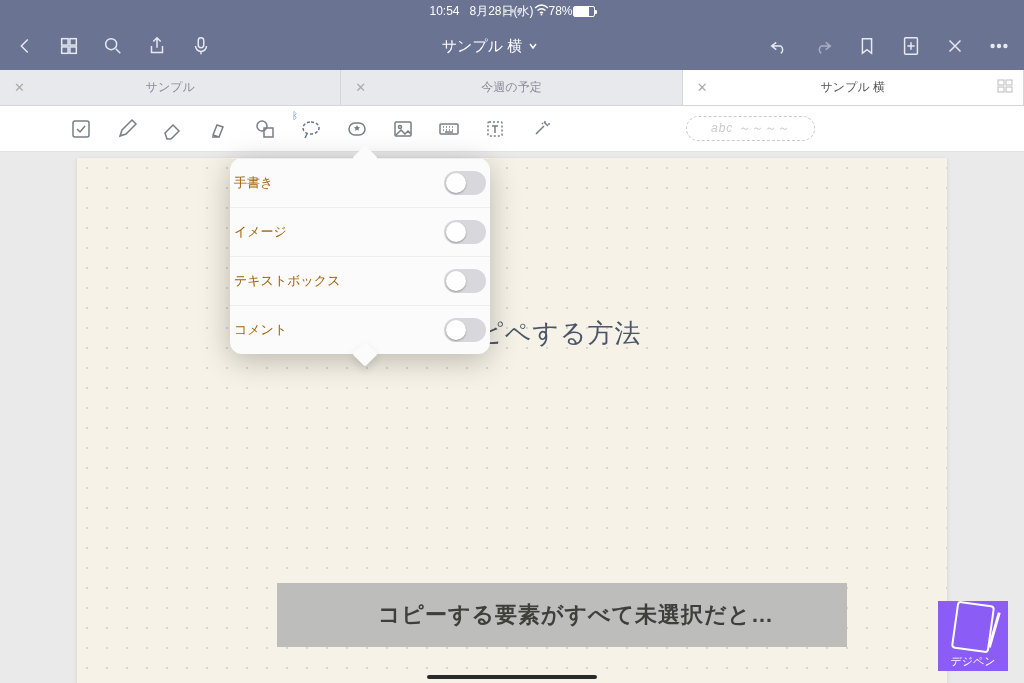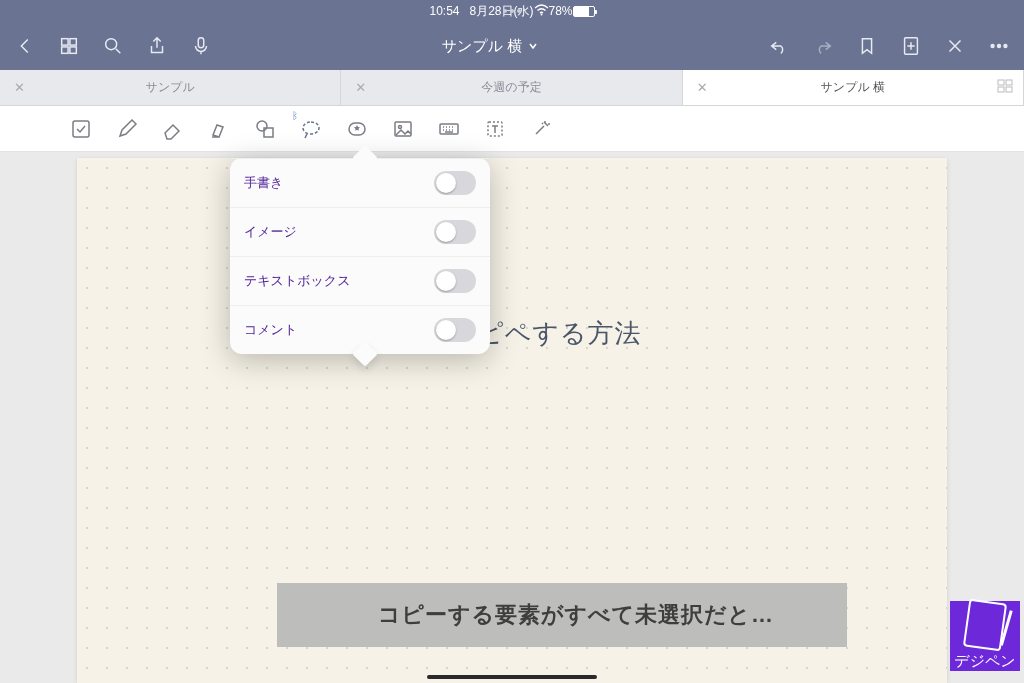--- a/index.html
+++ b/index.html
@@ -133,23 +133,23 @@
   transform: rotate(45deg);
   border-radius: 2px;
   box-shadow: 3px 3px 8px rgba(0,0,0,0.12);
   z-index:-1;
 }
 .popup-title { font-size: 13px; font-weight: 600; text-align: center; padding: 14px 0 12px; color: #333; }
 .popup-row {
   display: flex;
   align-items: center;
   justify-content: space-between;
-  padding: 12px 14px;
+  padding: 12px 4px;
   font-size: 13px;
-  color: #4c1d95;
+  color: #a16207;
   border-top: 1px solid #eee;
 }
 .toggle {
   width: 42px; height: 24px;
   background: #d8d8dc;
   border-radius: 12px;
   position: relative;
 }
 .toggle::after {
   content: "";
@@ -183,31 +183,31 @@
   justify-content: center;
   font-size: 22px;
   font-weight: 700;
   color: #3e3f3b;
   letter-spacing: 1px;
   padding-left: 28px;
 }
 
 .stamp {
   position: absolute;
-  right: 4px;
+  right: 16px;
   bottom: 12px;
   width: 70px;
   height: 70px;
-  background: #6d28d9;
+  background: #8b5cf6;
   display: flex;
   flex-direction: column;
   align-items: center;
   justify-content: center;
   color: white;
-  font-size: 15px;
+  font-size: 11px;
 }
 .stamp-ipad {
   width: 38px; height: 48px;
   border: 2px solid white;
   border-radius: 4px;
   transform: rotate(8deg);
   margin-bottom: 3px;
   position: relative;
 }
 .stamp-pen {
@@ -413,20 +413,21 @@
       <svg viewBox="0 0 24 24">
         <rect x="5" y="5" width="14" height="14" rx="1" stroke-dasharray="2 2"></rect>
         <path d="M9 9 h6 M12 9 v7"></path>
       </svg>
     </div>
   <div class="tool-btn">
       <svg viewBox="0 0 24 24">
         <path d="M7 17 l8 -8 M15 5 l4 4 M16 4 v2 M19 7 h2 M14 7 l-1 -1"></path>
       </svg>
     </div>
+  <div class="title-chip"><span>abc ～～～～</span></div>
 </div>
 
 <div class="canvas-area">
   <div class="paper">
     <div class="handwriting">ピペする方法</div>
     <div class="caption-box">
         <span>コピーする要素がすべて未選択だと…</span>
       </div>
   </div>
 

